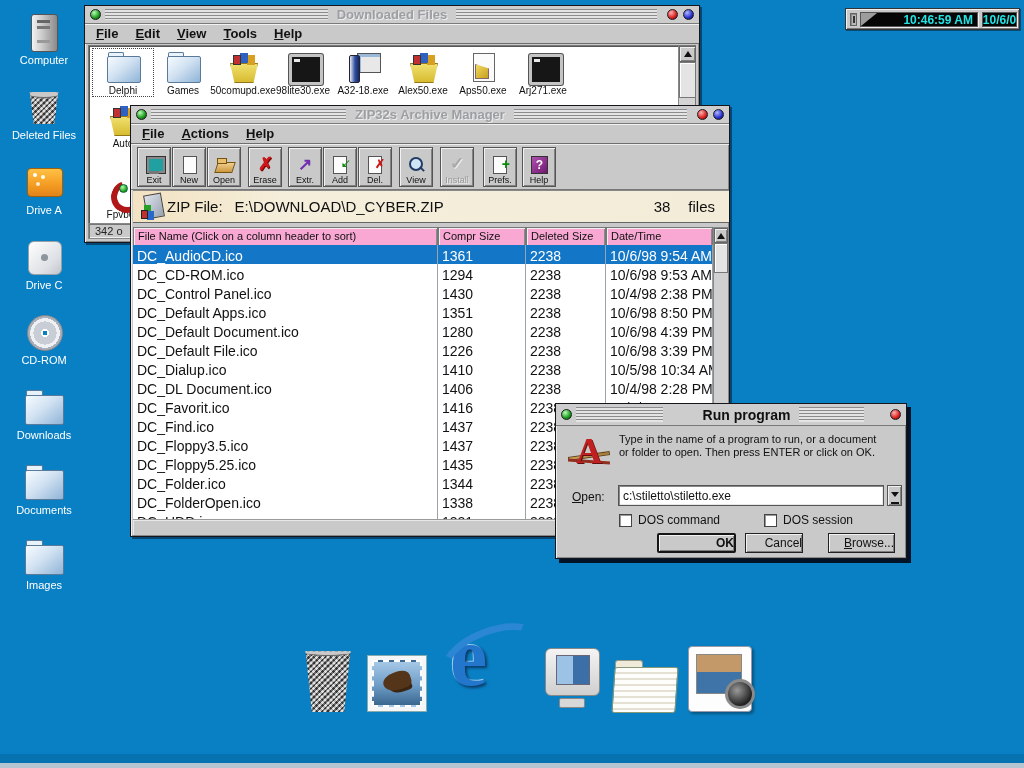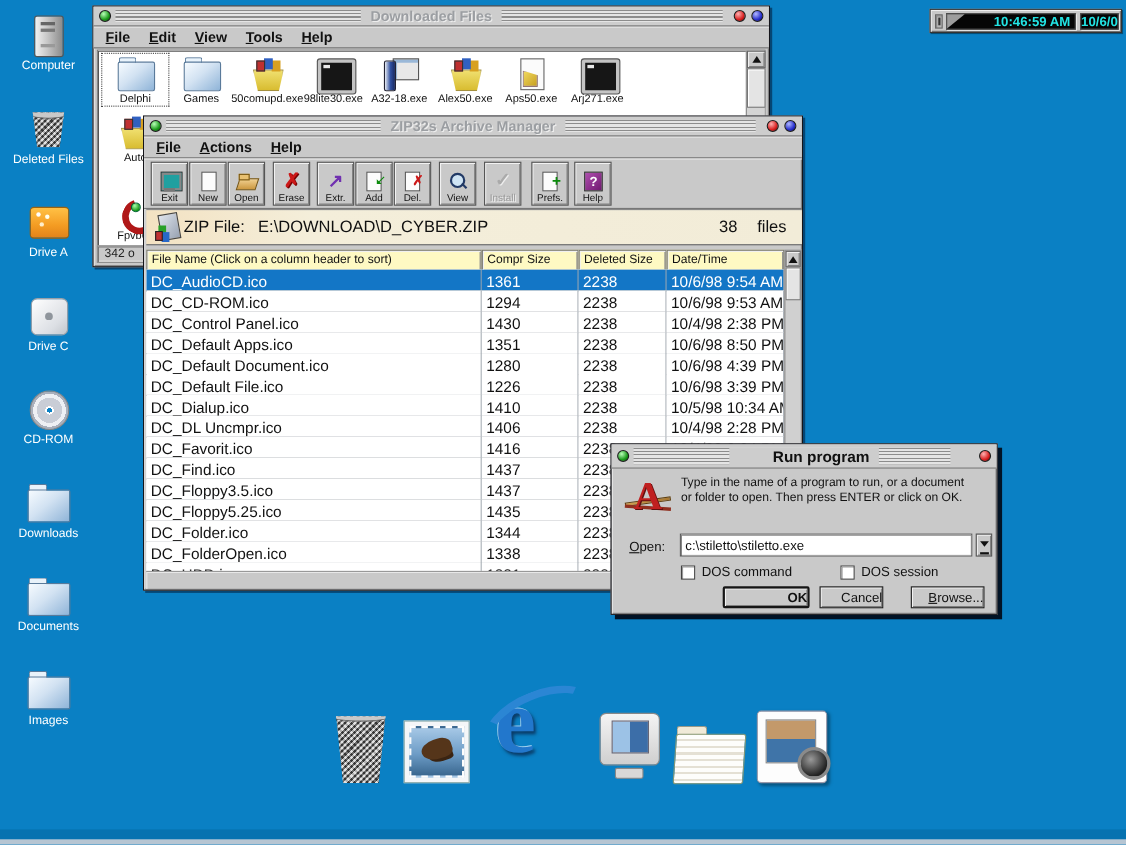--- a/index.html
+++ b/index.html
@@ -5,21 +5,21 @@
   * { margin:0; padding:0; box-sizing:border-box; }
   html,body { width:1024px; height:768px; overflow:hidden; }
   body { font-family:"Liberation Sans", sans-serif; position:relative;
          background:#0a80c4; cursor:default; }
 
   
   .bottom-strip1 { position:absolute; left:0; top:754px; width:1024px; height:9px; background:#0672b0; }
   .bottom-strip2 { position:absolute; left:0; top:763px; width:1024px; height:5px; background:#b6c5d2; }
 
   .left-icons { position:absolute; left:6px; top:14px; width:76px;
-                display:flex; flex-direction:column; gap:33px; }
+                display:flex; flex-direction:column; gap:23px; }
   .dicon { display:flex; flex-direction:column; align-items:center; height:52px; }
   .dicon-label { color:#fff; font-size:11px; margin-top:4px; white-space:nowrap; }
   .dicon-img { width:40px; height:36px; position:relative; display:block; }
 
   .bottom-icons { position:absolute; left:302px; top:620px; display:flex; align-items:flex-end; gap:13px; }
   .bicon { position:relative; }
 
   
   [data-icon-type="computer"]::before { content:""; position:absolute; left:7px; top:0;
      width:25px; height:36px; background:linear-gradient(90deg,#f2f2f2,#c6c6c6 45%,#8a8a8a);
@@ -227,21 +227,21 @@
   #zip-bar .zlabel { margin-left:34px; margin-right:12px; }
   #zip-bar .zcount { margin-left:auto; font-size:15px; }
   #zip-bar .zunit { margin:0 14px 0 18px; font-size:15px; }
   #zipbar-icon { position:absolute; left:6px; top:2px; width:26px; height:28px; }
   #zipbar-icon::before { content:""; position:absolute; left:6px; top:1px; width:16px; height:22px;
      background:linear-gradient(135deg,#dfe4ec,#98a2b2); border:1px solid #444; transform:rotate(-10deg); }
   #zipbar-icon::after { content:""; position:absolute; left:2px; bottom:2px; width:5px; height:7px;
      background:#c03030; box-shadow:6px 1px 0 #2868c8, 3px -5px 0 #28a028; border:1px solid #222; }
 
   #zip-table-head { position:absolute; left:2px; top:121px; width:580px; height:18px; display:flex; }
-  .hcell { background:#fef9c3; border:1px solid #777;
+  .hcell { background:#f9a8d4; border:1px solid #777;
      box-shadow:inset 1px 1px 0 #f0f0f0, inset -1px -1px 0 #8a8a8a;
      font-size:11px; color:#111; padding:2px 4px 16px; white-space:nowrap; overflow:hidden; }
   .hcell:nth-child(1) { width:305px; }
   .hcell:nth-child(2) { width:88px; }
   .hcell:nth-child(3) { width:80px; }
   .hcell:nth-child(4) { width:107px; }
   #zip-rows { position:absolute; left:2px; top:139px; width:580px; height:274px; overflow:hidden;
      background:#fff; }
   .trow { height:19px; display:flex; }
   .tc { border-right:1px solid #9aa2aa; border-bottom:1px solid #6e767e;
@@ -556,21 +556,21 @@
     <div class="tc">2238</div>
     <div class="tc">10/6/98  3:39 PM</div>
   </div>
       <div class="trow">
     <div class="tc">DC_Dialup.ico</div>
     <div class="tc">1410</div>
     <div class="tc">2238</div>
     <div class="tc">10/5/98  10:34 AM</div>
   </div>
       <div class="trow">
-    <div class="tc">DC_DL Uncmpr.ico</div>
+    <div class="tc">DC_DL Document.ico</div>
     <div class="tc">1406</div>
     <div class="tc">2238</div>
     <div class="tc">10/4/98  2:28 PM</div>
   </div>
       <div class="trow">
     <div class="tc">DC_Favorit.ico</div>
     <div class="tc">1416</div>
     <div class="tc">2238</div>
     <div class="tc">10/4/98  2:24 PM</div>
   </div>

